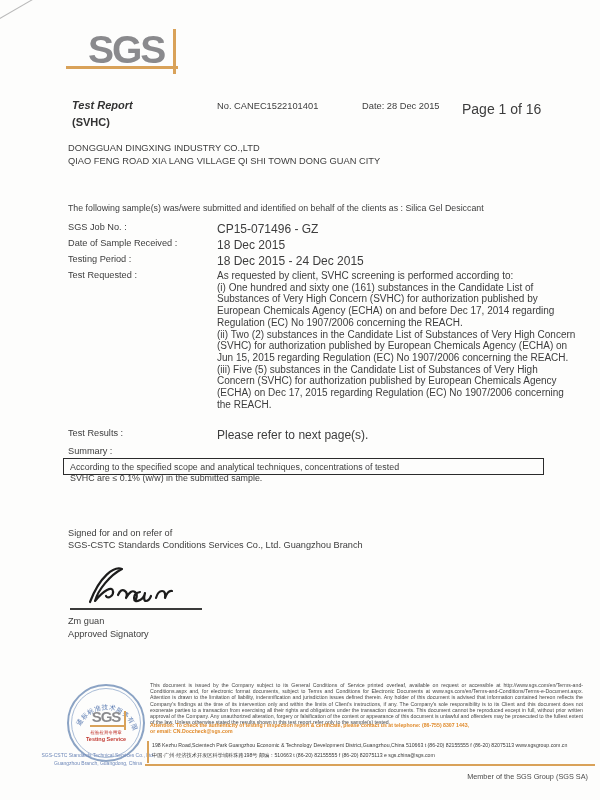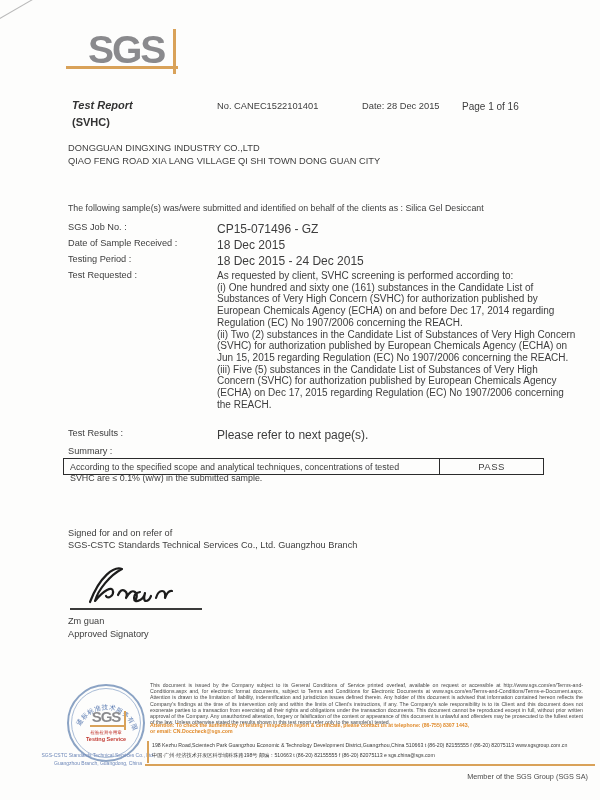--- a/index.html
+++ b/index.html
@@ -14,21 +14,21 @@
   
   #logo-text { left:88px; top:28px; font-size:39px; font-weight:bold; color:#8a8a8d; letter-spacing:-2px; }
   #logo-underline { left:66px; top:66px; width:112px; height:3px; background:#d9a259; }
   #logo-vline { left:173px; top:29px; width:3px; height:45px; background:#d9a259; }
 
   
   #report-title { left:72px; top:99px; font-size:11px; font-weight:bold; color:#333;font-style:italic; }
   #report-subtitle { left:72px; top:116px; font-size:11px; font-weight:bold; color:#333; }
   #report-no { left:217px; top:101px; font-size:9.3px; }
   #report-date { left:362px; top:101px; font-size:9.3px; }
-  #report-page { left:462px; top:101px; font-size:10px; }
+  #report-page { left:462px; top:101px; font-size:14px; }
 
   
   #client-name { left:68px; top:143px; font-size:9.3px; }
   #client-address { left:68px; top:156px; font-size:9.3px; }
 
   #intro-line { left:68px; top:203px; font-size:8.8px; }
 
   .field-label { left:68px; font-size:9.2px; }
   .field-value { left:217px; font-size:12px; }
   #f0l,#f0v { top:222px; } #f1l,#f1v { top:238px; } #f2l,#f2v { top:254px; }
@@ -113,27 +113,24 @@
 (ECHA) on Dec 17, 2015 regarding Regulation (EC) No 1907/2006 concerning
 the REACH.</div>
 
   <div class="abs field-label" id="f4l">Test Results :</div>
   <div class="abs field-value" id="f4v">Please refer to next page(s).</div>
 
   <div class="abs" id="summary-label">Summary :</div>
   <div class="abs" id="summary-box">
     <div id="summary-text">According to the specified scope and analytical techniques, concentrations of tested
 SVHC are ≤ 0.1% (w/w) in the submitted sample.</div>
-    <div id="pass-cell">
-      <span id="pass-value">PASS</span>
-    </div>
   </div>
 
   <div class="abs" id="signed-line-1">Signed for and on refer of</div>
-  <div class="abs" id="signed-line-2">SGS-CSTC Standards Technical Services Co., Ltd. Guangzhou Branch</div>
+  <div class="abs" id="signed-line-2">SGS-CSTC Standards Conditions Services Co., Ltd. Guangzhou Branch</div>
 
   <svg class="abs" id="signature-svg" width="120" height="48" viewBox="0 0 120 48">
     <path d="M8 40 C18 14 32 4 40 7 C28 13 16 28 13 39 C22 28 30 24 31 29 C32 33 26 38 24 34 M36 33 q3 -7 7 -4 q3 2 1 7 q5 -9 9 -6 q3 2 1 7 M58 30 q-6 1 -6 6 q0 5 6 2 q4 -2 5 -7 q-2 8 1 8 q3 0 5 -5 M74 36 q2 -7 6 -7 q4 0 3 7 q3 -8 7 -7" fill="none" stroke="#1c1c1c" stroke-width="2.2" stroke-linecap="round" stroke-linejoin="round"></path>
   </svg>
   <div class="abs" id="signature-rule"></div>
   <div class="abs" id="signatory-name">Zm guan</div>
   <div class="abs" id="signatory-title">Approved Signatory</div>
 
   <div class="abs" id="seal">
     <svg id="seal-arc-svg" width="74" height="74" viewBox="0 0 74 74">

